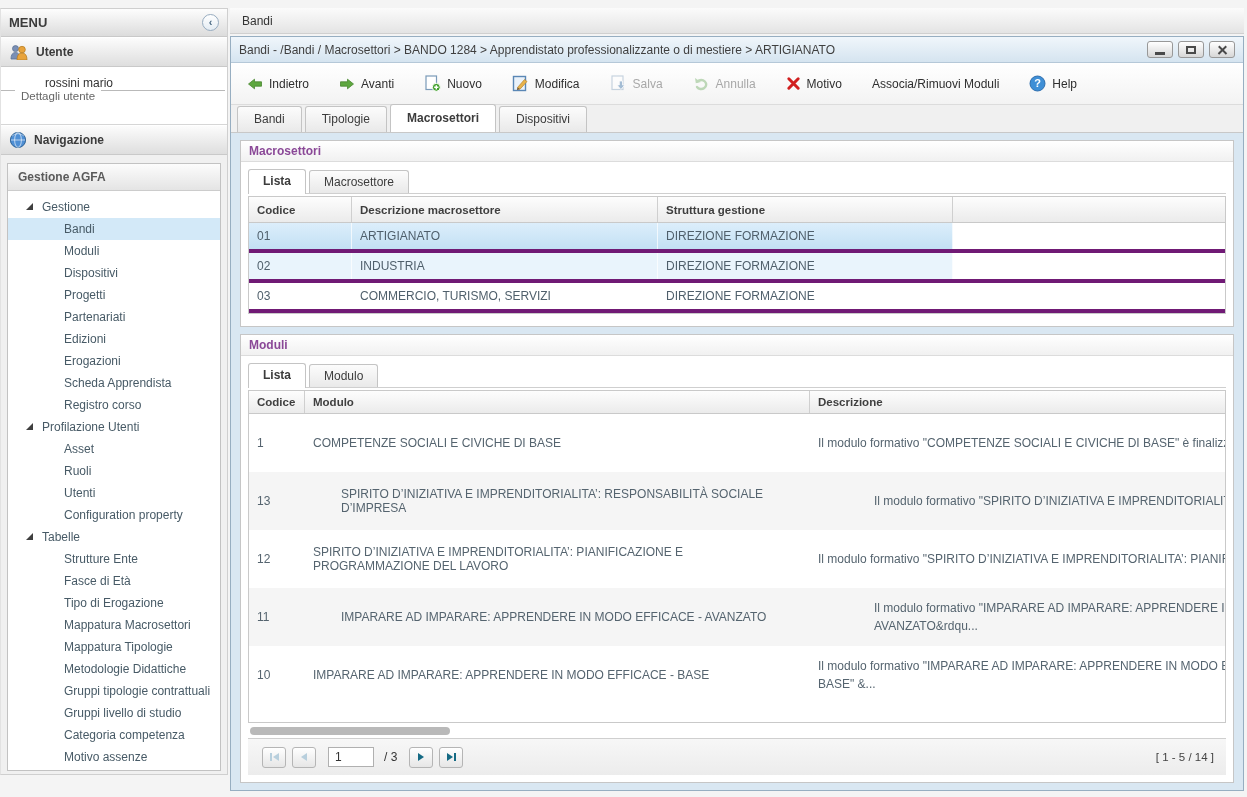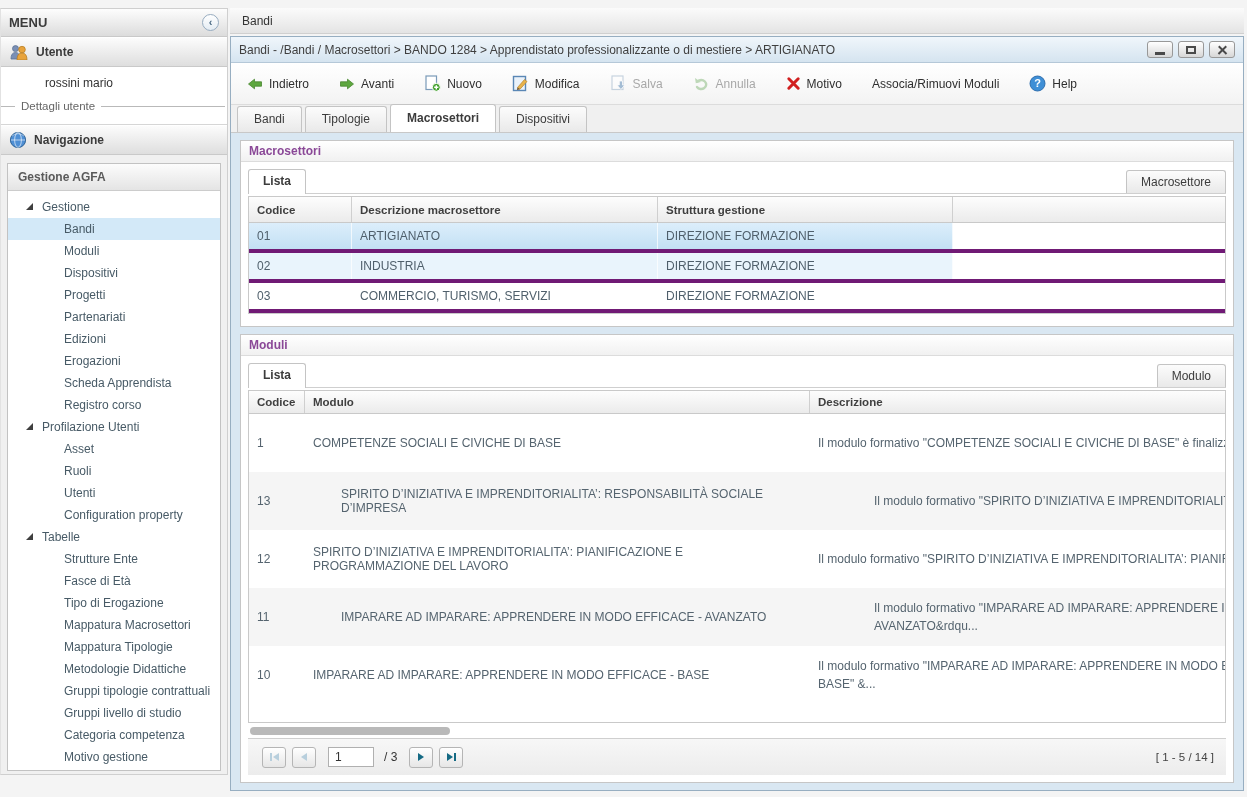--- a/index.html
+++ b/index.html
@@ -13,21 +13,21 @@
   .menu-hd { height:28px; background:linear-gradient(#fdfdfd,#dcdcdc); border-bottom:1px solid #c9c9c9;
              display:flex; align-items:center; padding:0 8px; }
   .menu-hd .ttl { font-weight:bold; color:#3b3b3b; font-size:13px; flex:1; }
   .collapse-btn { width:17px; height:17px; border:1px solid #97acc0; border-radius:50%;
                   background:linear-gradient(#ffffff,#e4ecf3); color:#4a6a84; font-weight:bold;
                   display:flex; align-items:center; justify-content:center; font-size:11px; cursor:pointer; line-height:1; }
   .sec-hd { height:30px; background:linear-gradient(#fcfcfc,#dedede); border-bottom:1px solid #c9c9c9; border-top:1px solid #fff;
             display:flex; align-items:center; padding:0 8px; gap:7px; font-weight:bold; color:#3b3b3b; }
   .user-box { height:58px; background:#fff; border-bottom:1px solid #d6d6d6; padding-top:9px; }
   .user-name { padding-left:44px; color:#333; }
-  .legend { display:flex; align-items:center; margin-top:10px; }
+  .legend { display:flex; align-items:flex-start; }
   .legend .ln { height:1px; background:#b9b9b9; }
   .legend .ln.l { width:14px; } .legend .ln.r { flex:1; margin-right:2px; }
   .legend .tx { color:#666; font-size:11.5px; padding:0 6px; cursor:pointer; }
 
   .tree-wrap { margin:8px 6px 0 6px; background:#fff; border:1px solid #c2c2c2; height:608px; }
   .tree-hd { height:27px; background:linear-gradient(#fcfcfc,#e4e4e4); border-bottom:1px solid #cccccc;
              display:flex; align-items:center; padding:0 10px; font-weight:bold; color:#5a5a5a; }
   .tree-list { padding:5px 0 0 0; }
   .tree-item { height:22px; display:flex; align-items:center; color:#475a66; cursor:pointer; }
   .tree-item .tri { width:0; height:0; border-bottom:7px solid #3f3f3f; border-left:7px solid transparent;
@@ -66,21 +66,21 @@
   .tab { height:26px; line-height:25px; padding:0 16px; border:1px solid #c4c4c4; border-bottom:none;
          border-radius:3px 3px 0 0; background:linear-gradient(#fcfcfc,#e9e9e9); color:#3c3c3c; cursor:pointer; }
   .tab.active { background:#fff; font-weight:bold; height:28px; line-height:27px; }
 
   .content { flex:1; background:#d9e7f2; padding:7px 9px; display:flex; flex-direction:column; }
 
   .panel { background:#fff; border:1px solid #c6c6c6; }
   .panel-hd { height:21px; background:linear-gradient(#ffffff,#f1f1f1); border-bottom:1px solid #dcdcdc;
               display:flex; align-items:center; padding-left:8px; font-weight:bold; color:#8a4897; }
   .panel-body { padding:7px; }
-  .itabs { display:flex; align-items:flex-end; gap:13px; height:25px; border-bottom:1px solid #cfcfcf;justify-content:space-between; }
+  .itabs { display:flex; align-items:flex-end; gap:3px; height:25px; border-bottom:1px solid #cfcfcf; }
   .itab { height:23px; line-height:22px; padding:0 14px; border:1px solid #c4c4c4; border-bottom:none;
           border-radius:3px 3px 0 0; background:linear-gradient(#fcfcfc,#e9e9e9); color:#3c3c3c; cursor:pointer; }
   .itab.active { background:#fff; font-weight:bold; height:25px; margin-bottom:-1px; }
 
   .grid { border:1px solid #c9c9c9; border-top:none; margin-top:2px; overflow:hidden; }
   .ghead { display:flex; background:linear-gradient(#fdfdfd,#ebebeb); border-top:1px solid #c9c9c9;
            border-bottom:1px solid #c9c9c9; font-weight:bold; color:#3f3f3f; font-size:11.5px; }
   .ghead .hc { border-right:1px solid #cfcfcf; display:flex; align-items:center; padding-left:8px; }
   .ghead .hc:last-child { border-right:none; }
 
@@ -242,21 +242,21 @@
         <div class="tree-item child">
             <span>Gruppi tipologie contrattuali</span>
           </div>
         <div class="tree-item child">
             <span>Gruppi livello di studio</span>
           </div>
         <div class="tree-item child">
             <span>Categoria competenza</span>
           </div>
         <div class="tree-item child">
-            <span>Motivo gestione</span>
+            <span>Motivo assenze</span>
           </div>
       </div>
     </div>
   </div>
 
   <div class="main">
     <div class="outer-tabbar">
       <span>Bandi</span>
     </div>
 

